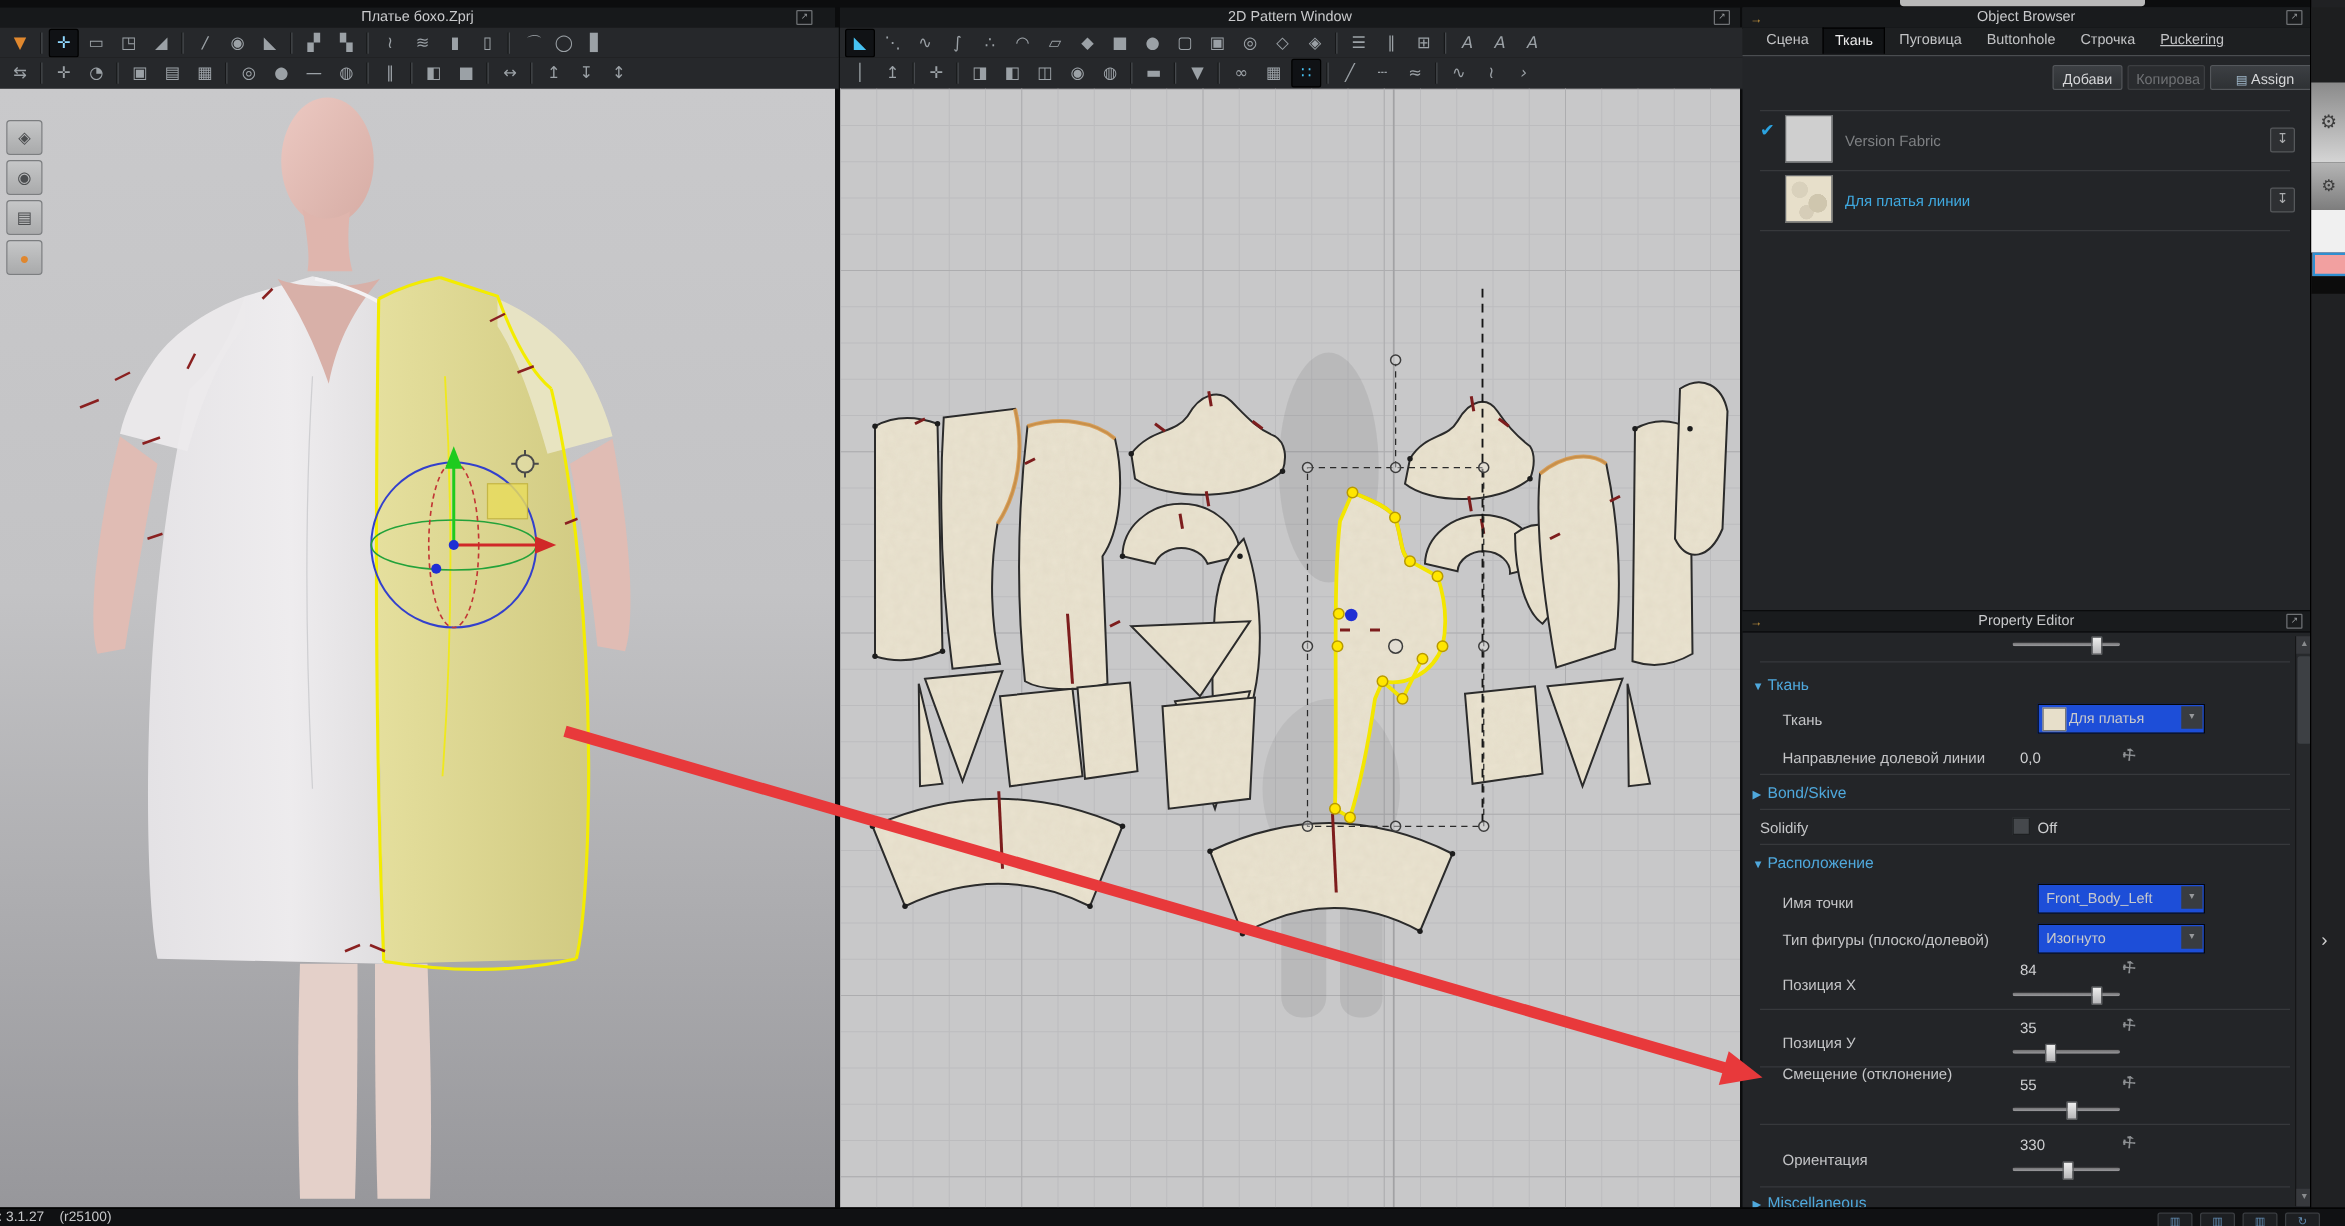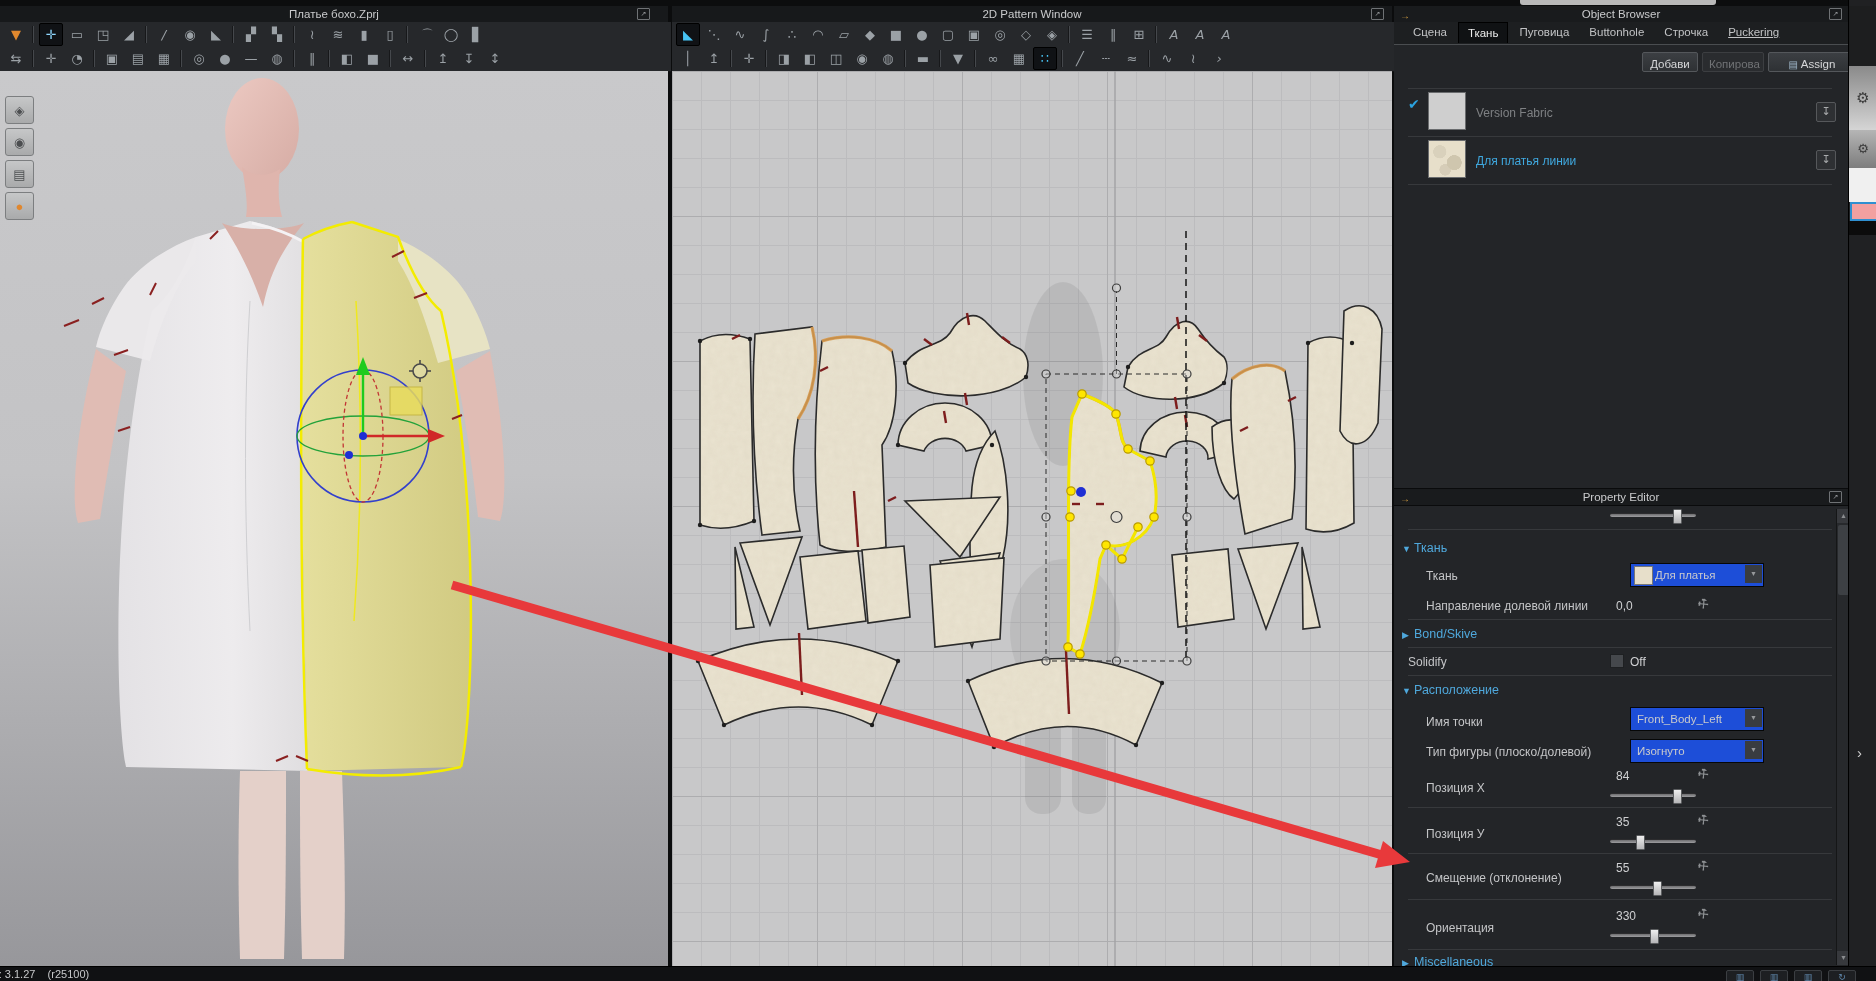--- a/index.html
+++ b/index.html
@@ -683,21 +683,21 @@
     <div class="pevalue" style="top:310px;">35</div>
     <span class="wrench" style="top:308px;">⚒</span>
     <div class="pelabel" style="top:322px;">Позиция У</div>
     <div class="trk" style="top:334px;">
         <i style="left: 34%;"></i>
       </div>
     <div class="divid" style="top:348px;"></div>
 
     <div class="pevalue" style="top:356px;">55</div>
     <span class="wrench" style="top:354px;">⚒</span>
-    <div class="pelabel" style="top:366px;">Смещение (отклонение)</div>
+    <div class="pelabel" style="top:347px;">Смещение (отклонение)</div>
     <div class="trk" style="top:380px;">
         <i style="left: 53%;"></i>
       </div>
     <div class="divid" style="top:394px;"></div>
 
     <div class="pevalue" style="top:404px;">330</div>
     <span class="wrench" style="top:402px;">⚒</span>
     <div class="pelabel" style="top:416px;">Ориентация</div>
     <div class="trk" style="top:428px;">
         <i style="left: 50%;"></i>

